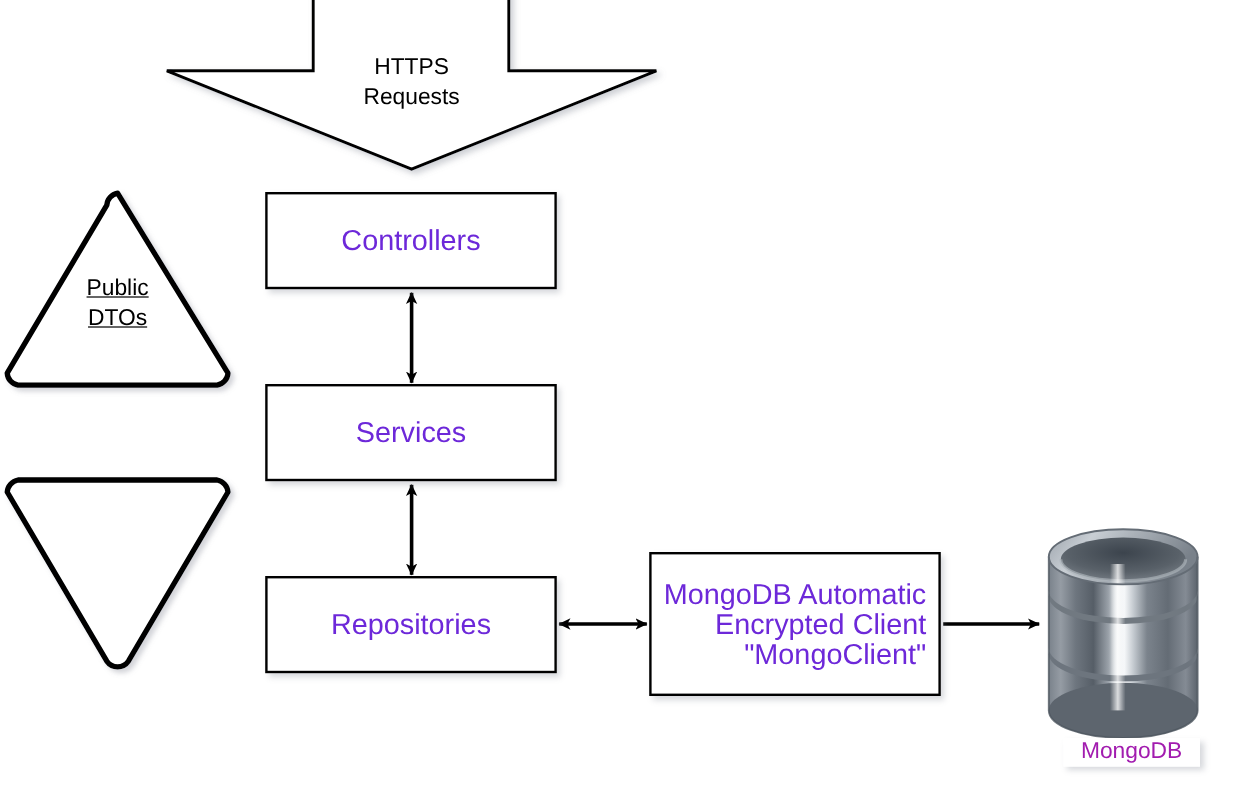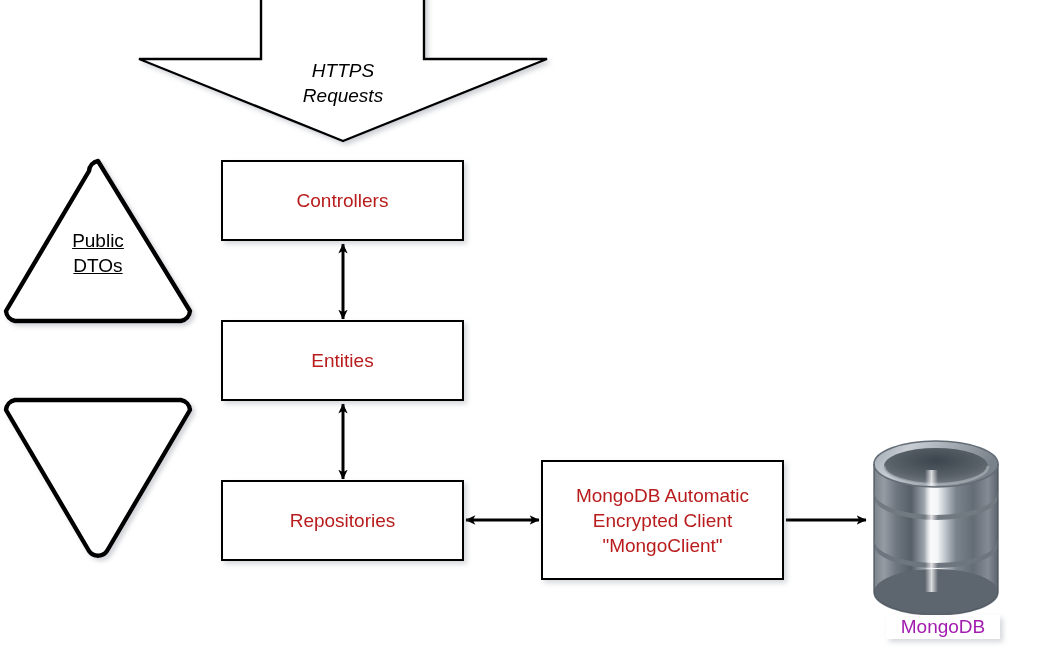--- a/index.html
+++ b/index.html
@@ -31,24 +31,24 @@
     position: absolute;
     background: #ffffff;
     border: 2px solid #000000;
     box-sizing: border-box;
     display: flex;
     align-items: center;
     justify-content: center;
     box-shadow: 3px 3px 5px rgba(120,125,140,0.30);
   }
   .box-label {
-    font-size: 19px;
+    font-size: 24px;
     line-height: 25px;
-    color: #b91c1c;
-    text-align: center;
+    color: #6d28d9;
+    text-align: right;
     white-space: pre-line;
   }
   
   #vec {
     position: absolute;
     left: 0;
     top: 0;
     width: 1044px;
     height: 666px;
   }
@@ -178,33 +178,33 @@
 
       <path d="M884,466 A52,18 0 0 0 988,466" fill="none" stroke="#aeb5bc" stroke-width="2.6" opacity="0.65"></path>
 
       <rect x="925" y="470" width="13" height="122" fill="url(#vertHighlight)" opacity="0.85"></rect>
 
       <path d="M874,464 L874,592 A62,23 0 0 0 998,592 L998,464" fill="none" stroke="#4e565f" stroke-width="1.6" opacity="0.8"></path>
       <ellipse cx="936" cy="464" rx="62" ry="23" fill="none" stroke="#646c75" stroke-width="1.6"></ellipse>
     </g>
   </svg>
 
-  <div class="node-text" style="left:243px; top:58px; width:200px;font-style:italic;">HTTPS
+  <div class="node-text" style="left:243px; top:44px; width:200px;">HTTPS
 Requests</div>
 
   <div class="node-text" style="left:18px; top:228px; width:160px;text-decoration:underline;">Public
 DTOs</div>
 
 
   <div class="box" style="left:221px; top:160px; width:243px; height:81px;">
     <span class="box-label">Controllers</span>
   </div>
 
   <div class="box" style="left:221px; top:320px; width:243px; height:81px;">
-    <span class="box-label">Entities</span>
+    <span class="box-label">Services</span>
   </div>
 
   <div class="box" style="left:221px; top:480px; width:243px; height:81px;">
     <span class="box-label">Repositories</span>
   </div>
 
   <div class="box" style="left:541px; top:460px; width:243px; height:120px;">
     <span class="box-label">MongoDB Automatic
 Encrypted Client
 "MongoClient"</span>

